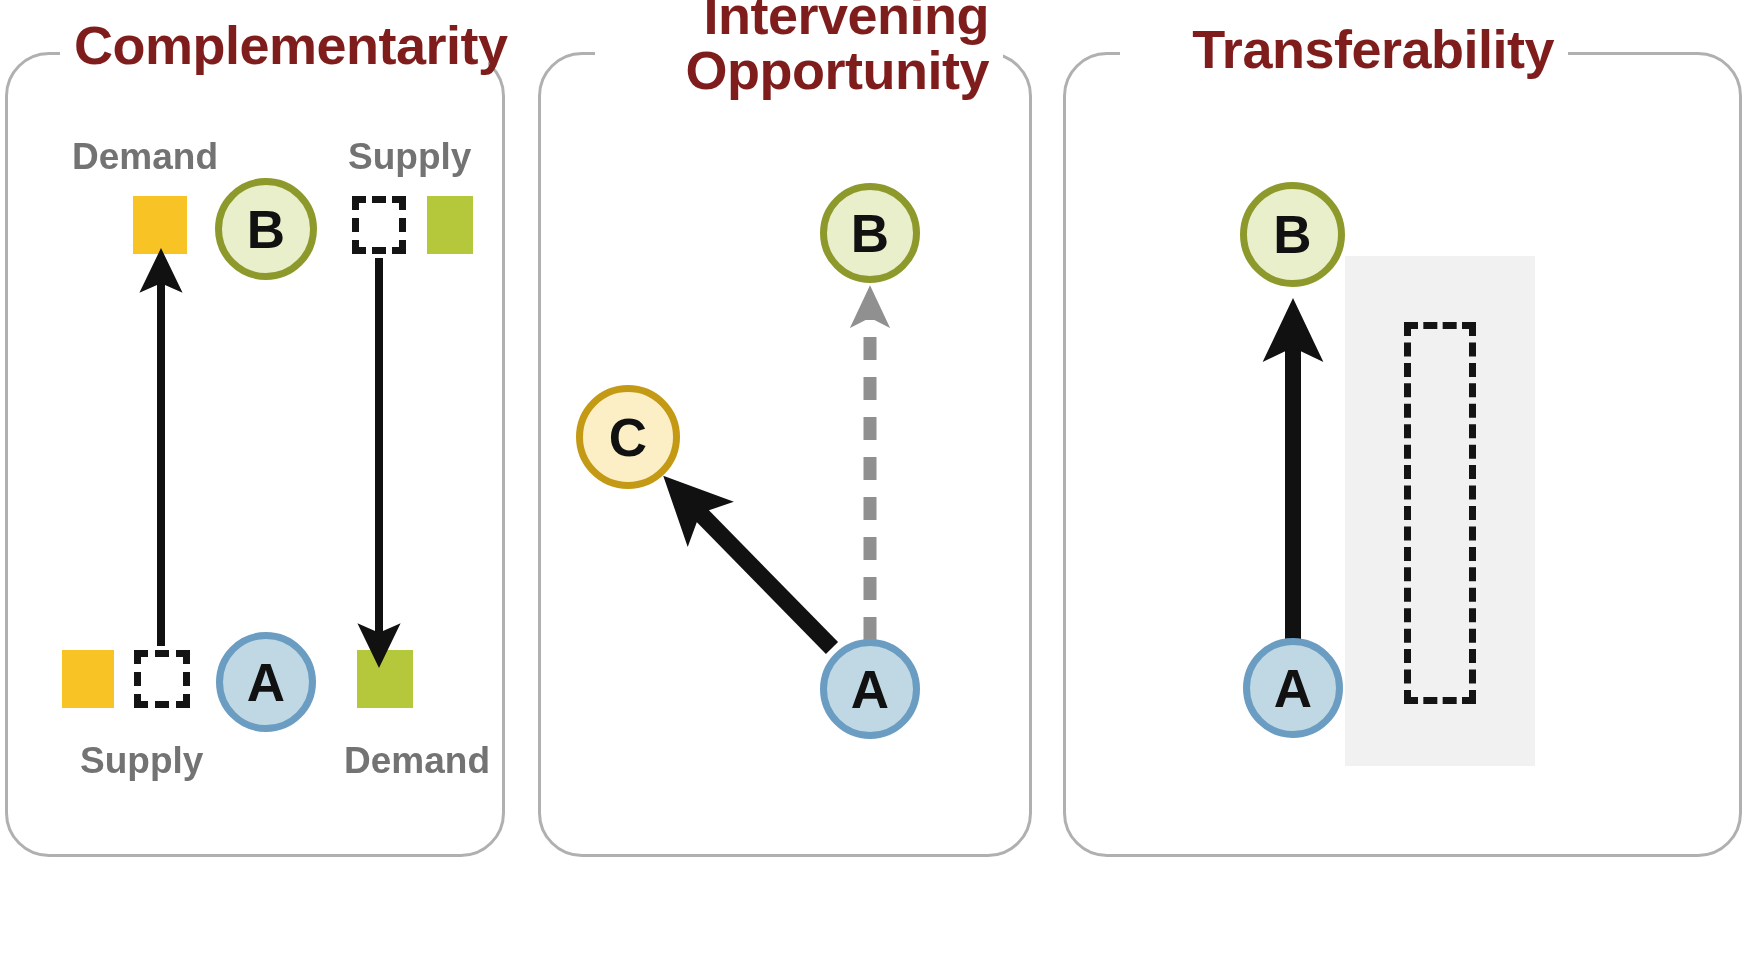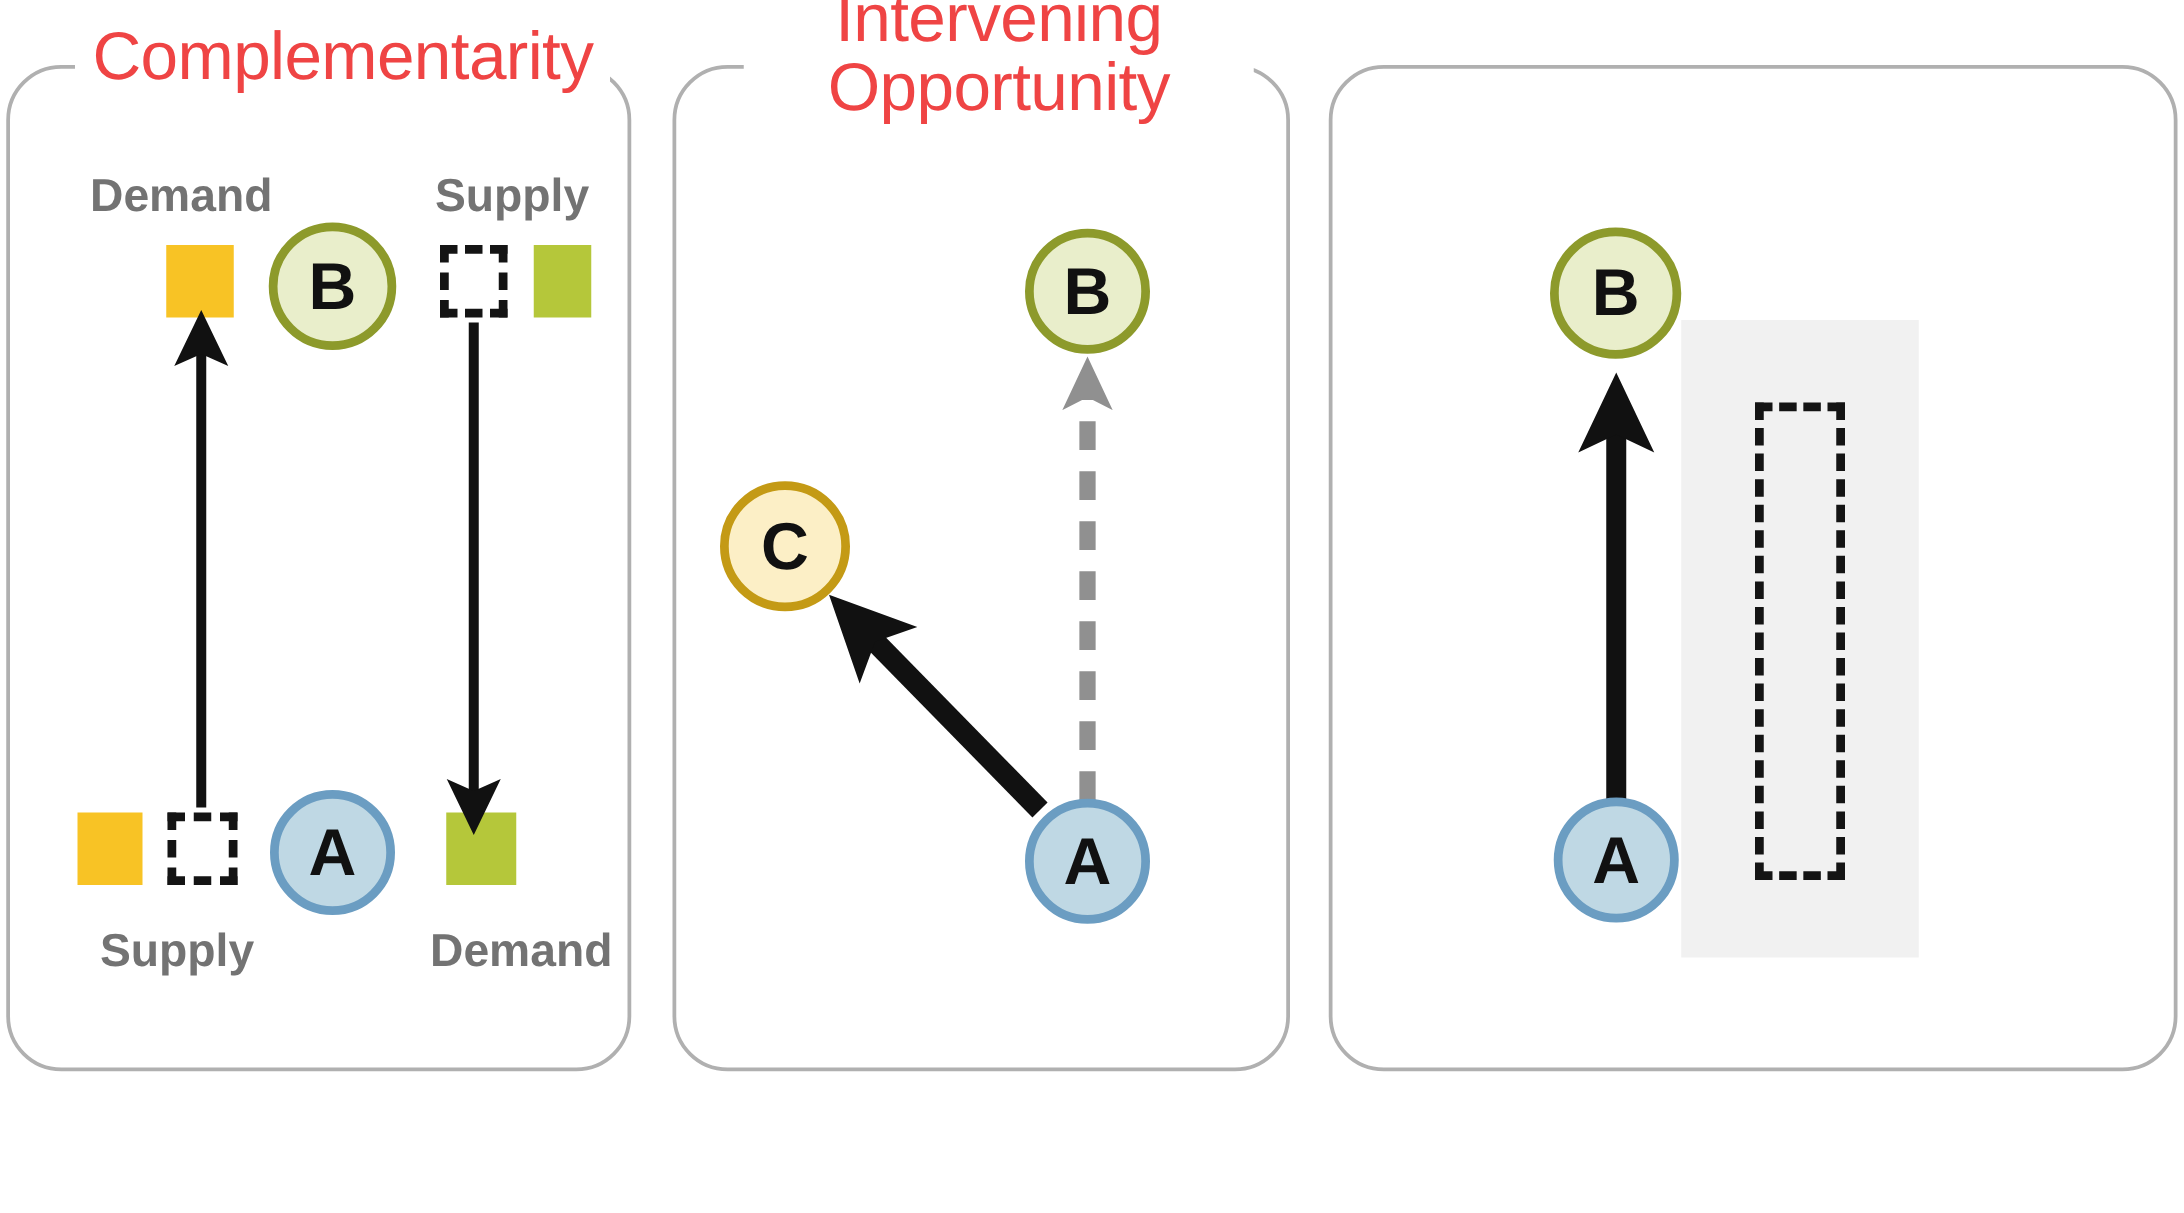--- a/index.html
+++ b/index.html
@@ -24,24 +24,24 @@
   .panel {
     position: absolute;
     border: 3px solid #b0b0b0;
     border-radius: 44px;
     background: transparent;
     box-sizing: border-box;
   }
   .panel-title {
     position: absolute;
     background: #ffffff;
-    color: #ef4444;
-    font-weight: normal;
+    color: #7f1d1d;
+    font-weight: bold;
     line-height: 1.02;
-    text-align: center;
+    text-align: right;
     white-space: pre-line;
     padding: 0 14px;
     letter-spacing: -0.5px;
   }
   #panel-1 { left: 5px;    top: 52px; width: 500px; height: 805px; }
   #panel-2 { left: 538px;  top: 52px; width: 494px; height: 805px; }
   #panel-3 { left: 1063px; top: 52px; width: 679px; height: 805px; }
 
   #title-1 { left: 60px;   top: 18px;  width: 400px; font-size: 54px; }
   #title-2 { left: 595px;  top: -12px; width: 380px; font-size: 54px; }
@@ -166,20 +166,21 @@
 
   <div class="node node-c" id="p2-node-c" style="left:576px; top:385px; width:104px; height:104px; font-size:53px;">
     <span>C</span>
   </div>
 
   <div class="node node-a" id="p2-node-a" style="left:820px; top:639px; width:100px; height:100px; font-size:53px;">
     <span>A</span>
   </div>
 
   <div class="panel" id="panel-3"></div>
+  <div class="panel-title" id="title-3">Transferability</div>
 
   <div id="transfer-band"></div>
   <div id="transfer-corridor"></div>
 
   <div class="node node-b" id="p3-node-b" style="left:1240px; top:182px; width:105px; height:105px; font-size:53px;">
     <span>B</span>
   </div>
 
   <div class="node node-a" id="p3-node-a" style="left:1243px; top:638px; width:100px; height:100px; font-size:53px;">
     <span>A</span>

